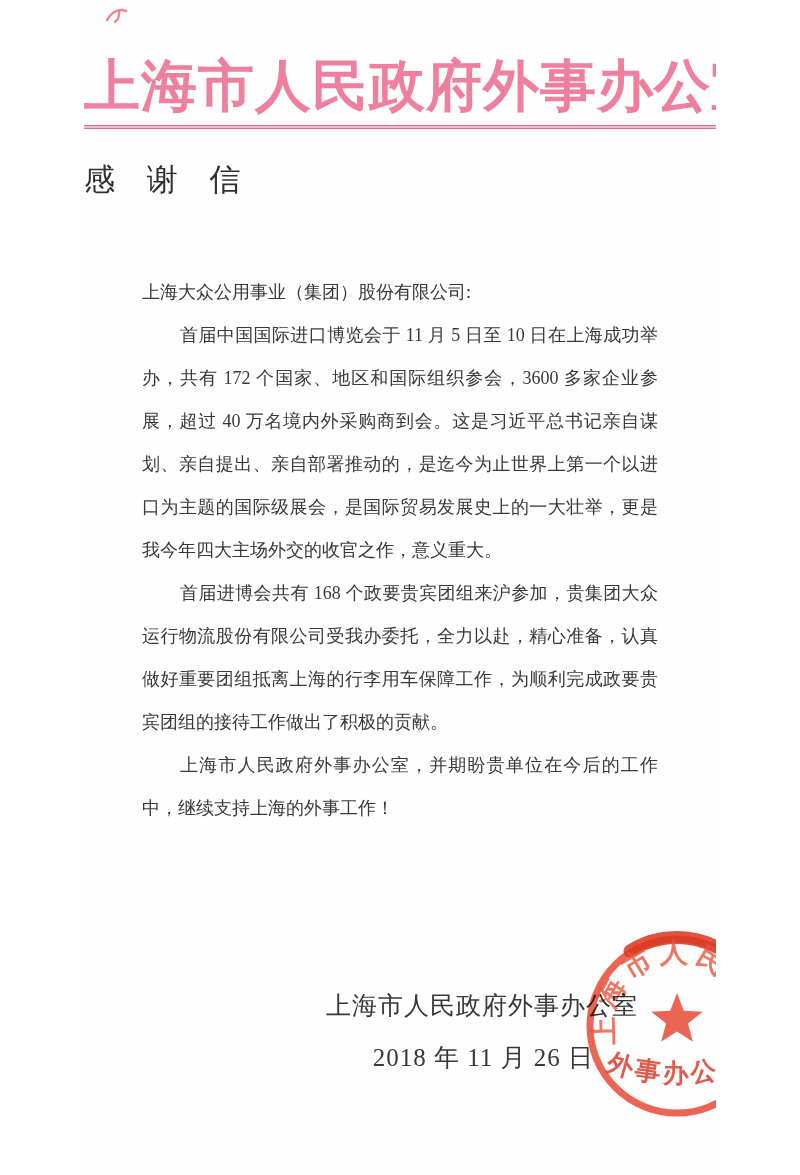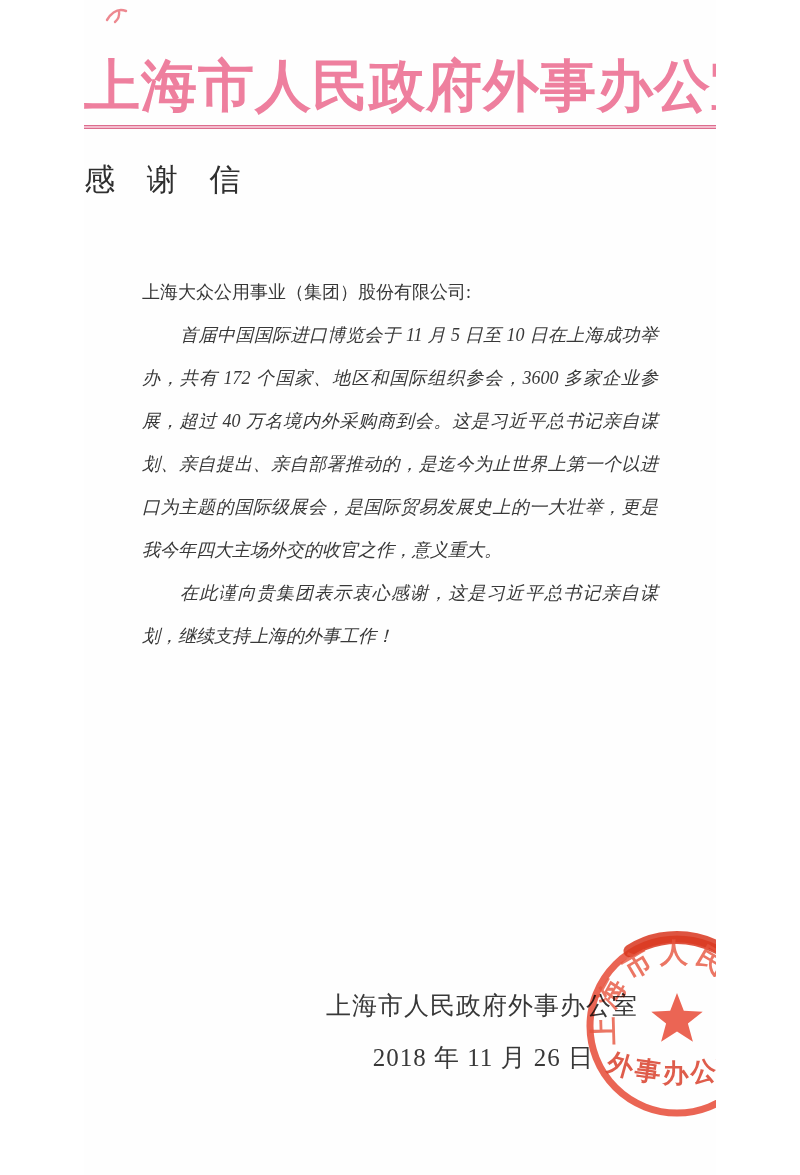--- a/index.html
+++ b/index.html
@@ -47,21 +47,21 @@
   
   .body{
     margin:70px 58px 0 58px;
     font-size:18px;
     line-height:43px;
     color:#383838;
     text-align:justify;
     text-justify:inter-ideograph;
   }
   .body p{margin:0;}
-  .body .para{text-indent:38px;font-style:italic;}
+  .body .para{text-indent:38px;}
   
   .signature{
     position:absolute;
     top:984px;
     right:0;
     text-align:right;
     font-size:25px;
     line-height:43px;
     letter-spacing:1px;
     color:#383838;
@@ -92,21 +92,22 @@
   <header>
     <h1 class="letterhead">上海市人民政府外事办公室</h1>
     <div class="letterhead-rule"></div>
   </header>
 
   <h2 class="title">感 谢 信</h2>
 
   <main class="body">
     <p class="salutation">上海大众公用事业（集团）股份有限公司:</p>
     <p class="para">首届中国国际进口博览会于 11 月 5 日至 10 日在上海成功举办，共有 172 个国家、地区和国际组织参会，3600 多家企业参展，超过 40 万名境内外采购商到会。这是习近平总书记亲自谋划、亲自提出、亲自部署推动的，是迄今为止世界上第一个以进口为主题的国际级展会，是国际贸易发展史上的一大壮举，更是我今年四大主场外交的收官之作，意义重大。</p>
-    <p class="para">在此谨向贵集团表示衷心感谢，这是习近平总书记亲自谋划，继续支持上海的外事工作！</p>
+    <p class="para">首届进博会共有 168 个政要贵宾团组来沪参加，贵集团大众运行物流股份有限公司受我办委托，全力以赴，精心准备，认真做好重要团组抵离上海的行李用车保障工作，为顺利完成政要贵宾团组的接待工作做出了积极的贡献。</p>
+    <p class="para">上海市人民政府外事办公室，并期盼贵单位在今后的工作中，继续支持上海的外事工作！</p>
   </main>
 
   <div class="signature">
     <div class="sig-org">上海市人民政府外事办公室</div>
     <div class="sig-date">2018 年 11 月 26 日</div>
   </div>
 
   <svg class="seal" viewBox="0 0 220 220">
     <defs>
       <path id="sealArcTop" d="M 50,132 A 64,64 0 1 1 170,132"></path>

